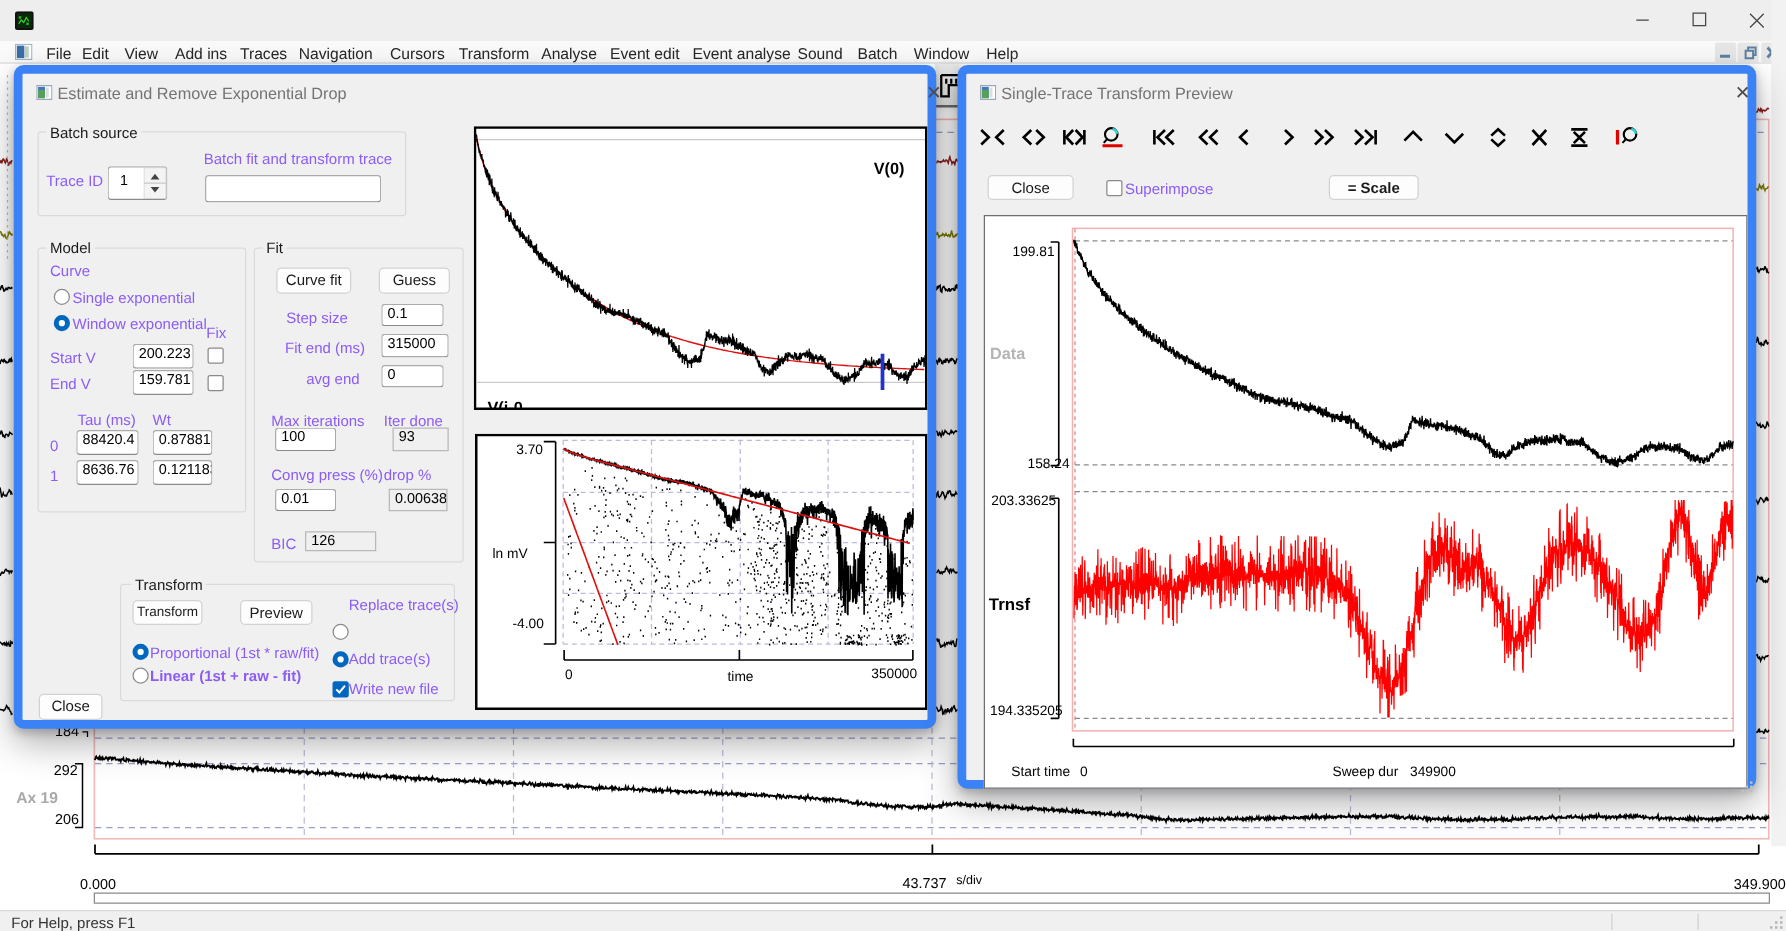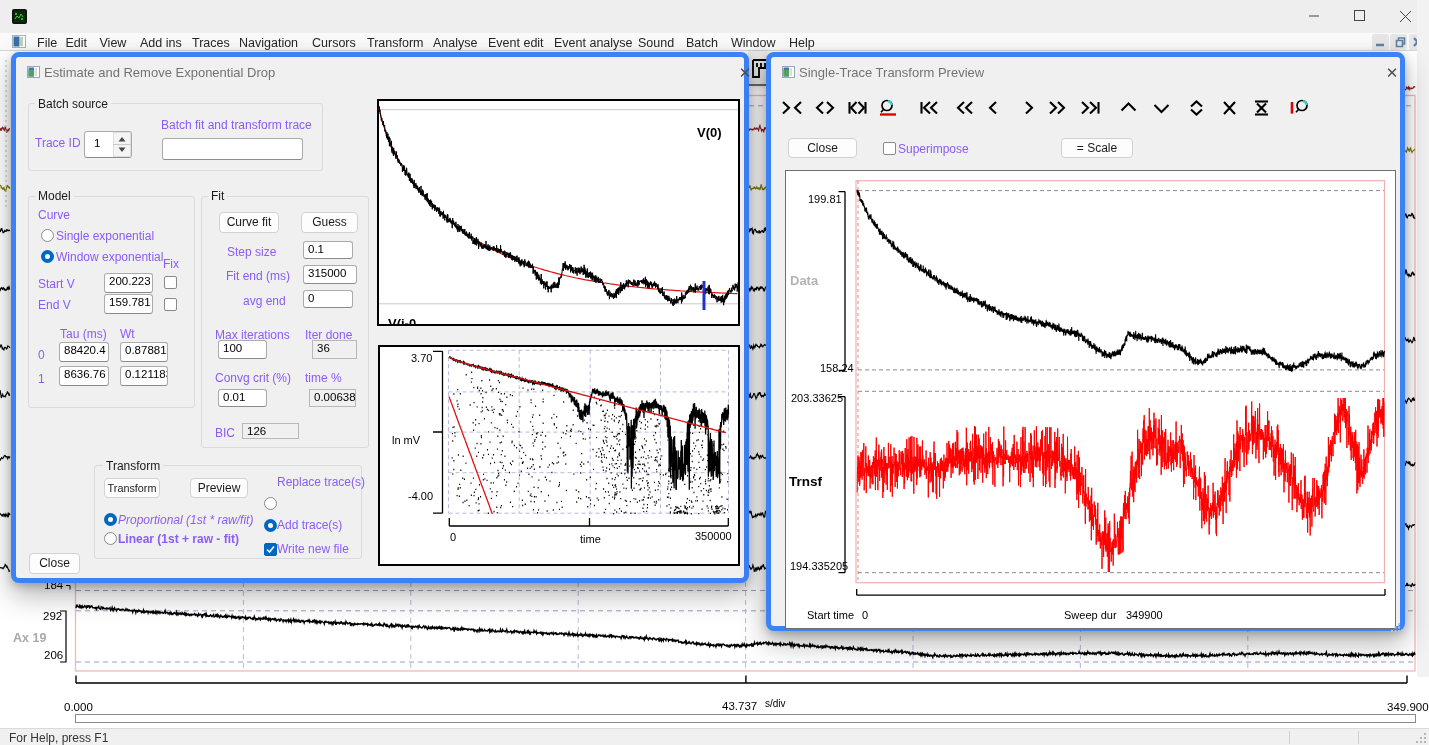--- a/index.html
+++ b/index.html
@@ -4,21 +4,21 @@
 html,body{width:1429px;height:745px;overflow:hidden;font-family:"Liberation Sans",sans-serif;background:#fff}
 .abs{position:absolute}
 #titlebar{position:absolute;left:0;top:0;width:1429px;height:33px;background:#eeeeee}
 #titlebar .ttl{position:absolute;left:34px;top:8px;font-size:14px;color:#5c5c5c}
 .capbtn{position:absolute;top:0;height:32px;width:46px;color:#454545}
 #menubar{position:absolute;left:0;top:33px;width:1429px;height:18px;background:#fafafa;border-bottom:1px solid #d6d6d6}
 .mi{position:absolute;top:2.5px;font-size:12.5px;color:#262626}
 #client{position:absolute;left:0;top:51px;width:1429px;height:677px;background:#fff}
 #statusbar{position:absolute;left:0;top:728px;width:1429px;height:17px;background:#f0f0f0;border-top:1px solid #dadada;font-size:12px;color:#333}
 #statusbar .txt{position:absolute;left:9px;top:2px}
-.dialog{position:absolute;background:#f0f0f0;border:5px solid #3b82f6;border-radius:8px;box-shadow:0 12px 28px rgba(0,0,0,.30),0 3px 8px rgba(0,0,0,.20)}
+.dialog{position:absolute;background:#f0f0f0;border:7px solid #3b82f6;border-radius:8px;box-shadow:0 12px 28px rgba(0,0,0,.30),0 3px 8px rgba(0,0,0,.20)}
 .dttl{position:absolute;left:28px;top:8px;font-size:13px;color:#737373;white-space:nowrap}
 .dico{position:absolute;left:11px;top:9px;width:13px;height:12px}
 .dx{position:absolute;top:5px;width:22px;height:22px;color:#4d4d4d;font-size:15px;text-align:center;line-height:22px}
 .gb{position:absolute;border:1px solid #dadada;border-radius:3px}
 .gbl{position:absolute;font-size:12px;color:#1a1a1a;background:#f0f0f0;padding:0 3px;white-space:nowrap}
 .lbl{position:absolute;font-size:12px;color:#8b5cf6;white-space:nowrap}
 .btn{position:absolute;background:#fdfdfd;border:1px solid #d2d2d2;border-radius:4px;font-size:12px;color:#1a1a1a;text-align:center;font-family:"Liberation Sans",sans-serif}
 .fld{position:absolute;background:#fff;border:1px solid #ababab;border-bottom-color:#8b8b8b;border-radius:3px;font-size:11.5px;color:#000;padding:1px 0 0 4px;overflow:hidden;white-space:nowrap}
 .rofld{position:absolute;background:#f0f0f0;border:1px solid #b8b8b8;font-size:11.5px;color:#000;padding:1px 0 0 4px;overflow:hidden;white-space:nowrap}
 .radio{position:absolute;width:13px;height:13px;border-radius:50%;border:1px solid #8a8a8a;background:#fff}
@@ -191,33 +191,33 @@
     <span class="btn" style="left:285px;top:155px;width:57px;height:21px;line-height:19px;">Guess</span>
     <span class="lbl" style="left:211px;top:188px;">Step size</span>
     <span class="fld" style="left:287px;top:184px;width:50px;height:18px;">0.1</span>
     <span class="lbl" style="left:210px;top:212px;">Fit end (ms)</span>
     <span class="fld" style="left:287px;top:208px;width:54px;height:19px;">315000</span>
     <span class="lbl" style="left:227px;top:237px;">avg end</span>
     <span class="fld" style="left:287px;top:233px;width:50px;height:18px;">0</span>
     <span class="lbl" style="left:199px;top:271px;">Max iterations</span>
     <span class="fld" style="left:202px;top:283px;width:49px;height:19px;">100</span>
     <span class="lbl" style="left:289px;top:271px;">Iter done</span>
-    <span class="rofld" style="left:296px;top:283px;width:45px;height:19px;">36</span>
-    <span class="lbl" style="left:199px;top:314px;">Convg crit (%)</span>
+    <span class="rofld" style="left:296px;top:283px;width:45px;height:19px;">93</span>
+    <span class="lbl" style="left:199px;top:314px;">Convg press (%)</span>
     <span class="fld" style="left:202px;top:332px;width:49px;height:18px;">0.01</span>
-    <span class="lbl" style="left:289px;top:314px;">time %</span>
+    <span class="lbl" style="left:289px;top:314px;">drop %</span>
     <span class="rofld" style="left:293px;top:332px;width:47px;height:18px;">0.006382</span>
     <span class="lbl" style="left:199px;top:369px;">BIC</span>
     <span class="rofld" style="left:226px;top:366px;width:57px;height:16px;">126</span>
     <div class="gb" style="left:78px;top:408px;width:268px;height:94px"></div>
     <span class="gbl" style="left:87px;top:402px">Transform</span>
     <span class="btn" style="left:88px;top:421px;width:56px;height:20px;line-height:18px;font-size:10.8px">Transform</span>
     <span class="btn" style="left:174px;top:421px;width:58px;height:20px;line-height:18px;">Preview</span>
     <span class="radio on" style="left:88px;top:456px"></span>
-    <span class="lbl" style="left:102px;top:456px;font-style:italic;">Proportional (1st * raw/fit)</span>
+    <span class="lbl" style="left:102px;top:456px;">Proportional (1st * raw/fit)</span>
     <span class="radio" style="left:88px;top:475px"></span>
     <span class="lbl" style="left:102px;top:475px;font-weight:bold;">Linear (1st + raw - fit)</span>
     <span class="radio" style="left:248px;top:440px"></span>
     <span class="lbl" style="left:261px;top:418px;">Replace trace(s)</span>
     <span class="radio on" style="left:248px;top:462px"></span>
     <span class="lbl" style="left:261px;top:461px;">Add trace(s)</span>
     <span class="chk on" style="left:248px;top:486px">
       <svg width="11" height="11" xmlns="http://www.w3.org/2000/svg">
         <path d="M2,5.5 l2.5,2.5 L9,2.5" fill="none" stroke="#fff" stroke-width="1.6"></path>
       </svg>
@@ -367,21 +367,21 @@
       <g fill="none" stroke="#000" stroke-width="2.1">
         <path d="M3,5 V16.6" stroke="#e00000" stroke-width="2.6"></path>
         <circle cx="13" cy="8.5" r="5" stroke-width="1.7"></circle>
         <path d="M14,4.2 a4.4,4.4 0 0 1 3.6,3.8" stroke="#2fd5d5" stroke-width="2.2"></path>
         <path d="M9.7,12.3 L7,15.3" stroke-width="1.7"></path>
       </g>
     </svg>
     <span class="btn" style="left:17px;top:81px;width:69px;height:20px;line-height:18px;">Close</span>
     <span class="chk" style="left:112px;top:85px"></span>
     <span class="lbl" style="left:127px;top:85px;">Superimpose</span>
-    <span class="btn" style="left:290px;top:81px;width:72px;height:20px;line-height:18px;">= Scale</span>
+    <span class="btn" style="left:290px;top:81px;width:72px;height:20px;line-height:18px;font-weight:bold;">= Scale</span>
     <div class="abs" style="left:14px;top:113px;width:611px;height:459px;background:#fff;border:1px solid #6e6e6e"><svg width="609" height="457" xmlns="http://www.w3.org/2000/svg">
         <rect x="70" y="9.7" width="528.5" height="402" fill="none" stroke="#f3b0b0" stroke-width="1.2"></rect>
         <line x1="72" y1="10" x2="72" y2="411" stroke="#e98080" stroke-dasharray="3,3"></line>
         <line x1="72" y1="19.6" x2="598" y2="19.6" stroke="#8a8a8a" stroke-dasharray="4,3"></line>
         <line x1="72" y1="198.9" x2="598" y2="198.9" stroke="#8a8a8a" stroke-dasharray="4,3"></line>
         <line x1="72" y1="220.3" x2="598" y2="220.3" stroke="#8a8a8a" stroke-dasharray="4,3"></line>
         <line x1="72" y1="401.7" x2="598" y2="401.7" stroke="#8a8a8a" stroke-dasharray="4,3"></line>
         <path d="M52.5,20.6 h6.5 M59,20.6 V199.5 M52.5,199.5 h6.5" fill="none" stroke="#000" stroke-width="1.3"></path>
         <path d="M52.5,225.6 h6.5 M59,225.6 V401.7 M52.5,401.7 h6.5" fill="none" stroke="#000" stroke-width="1.3"></path>
         <text x="22" y="32" font-size="11" fill="#000">199.81</text>

